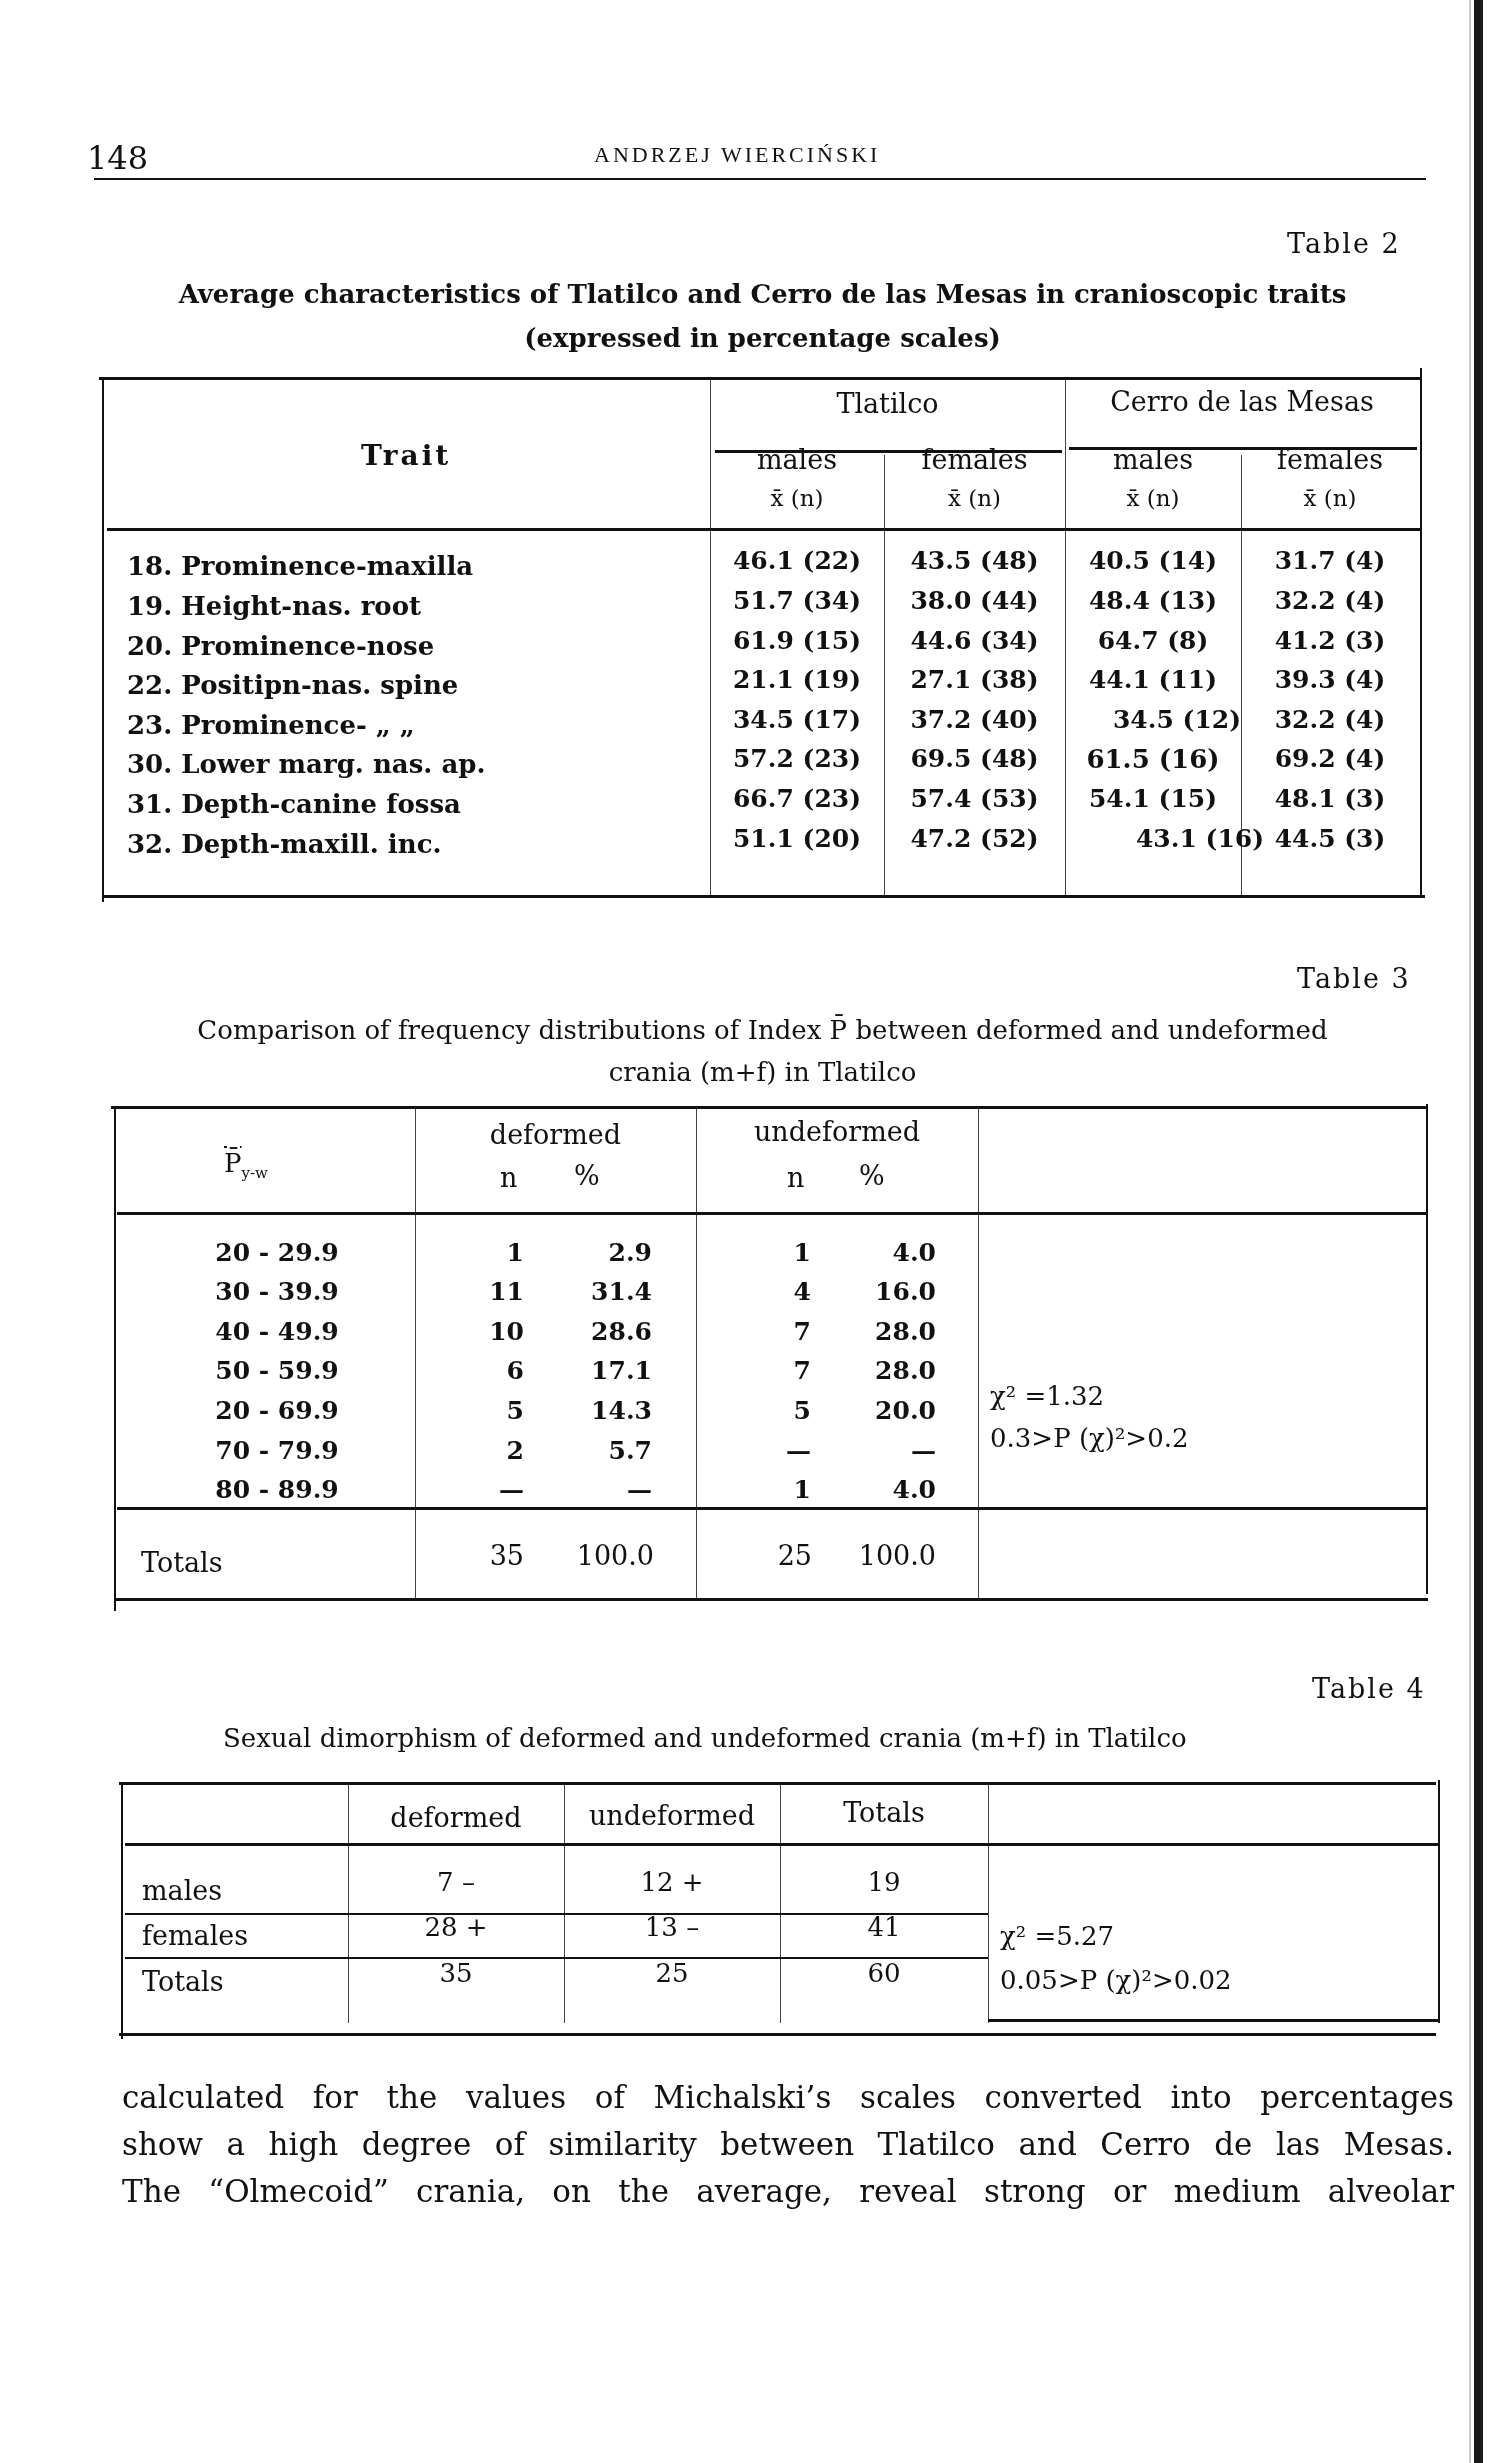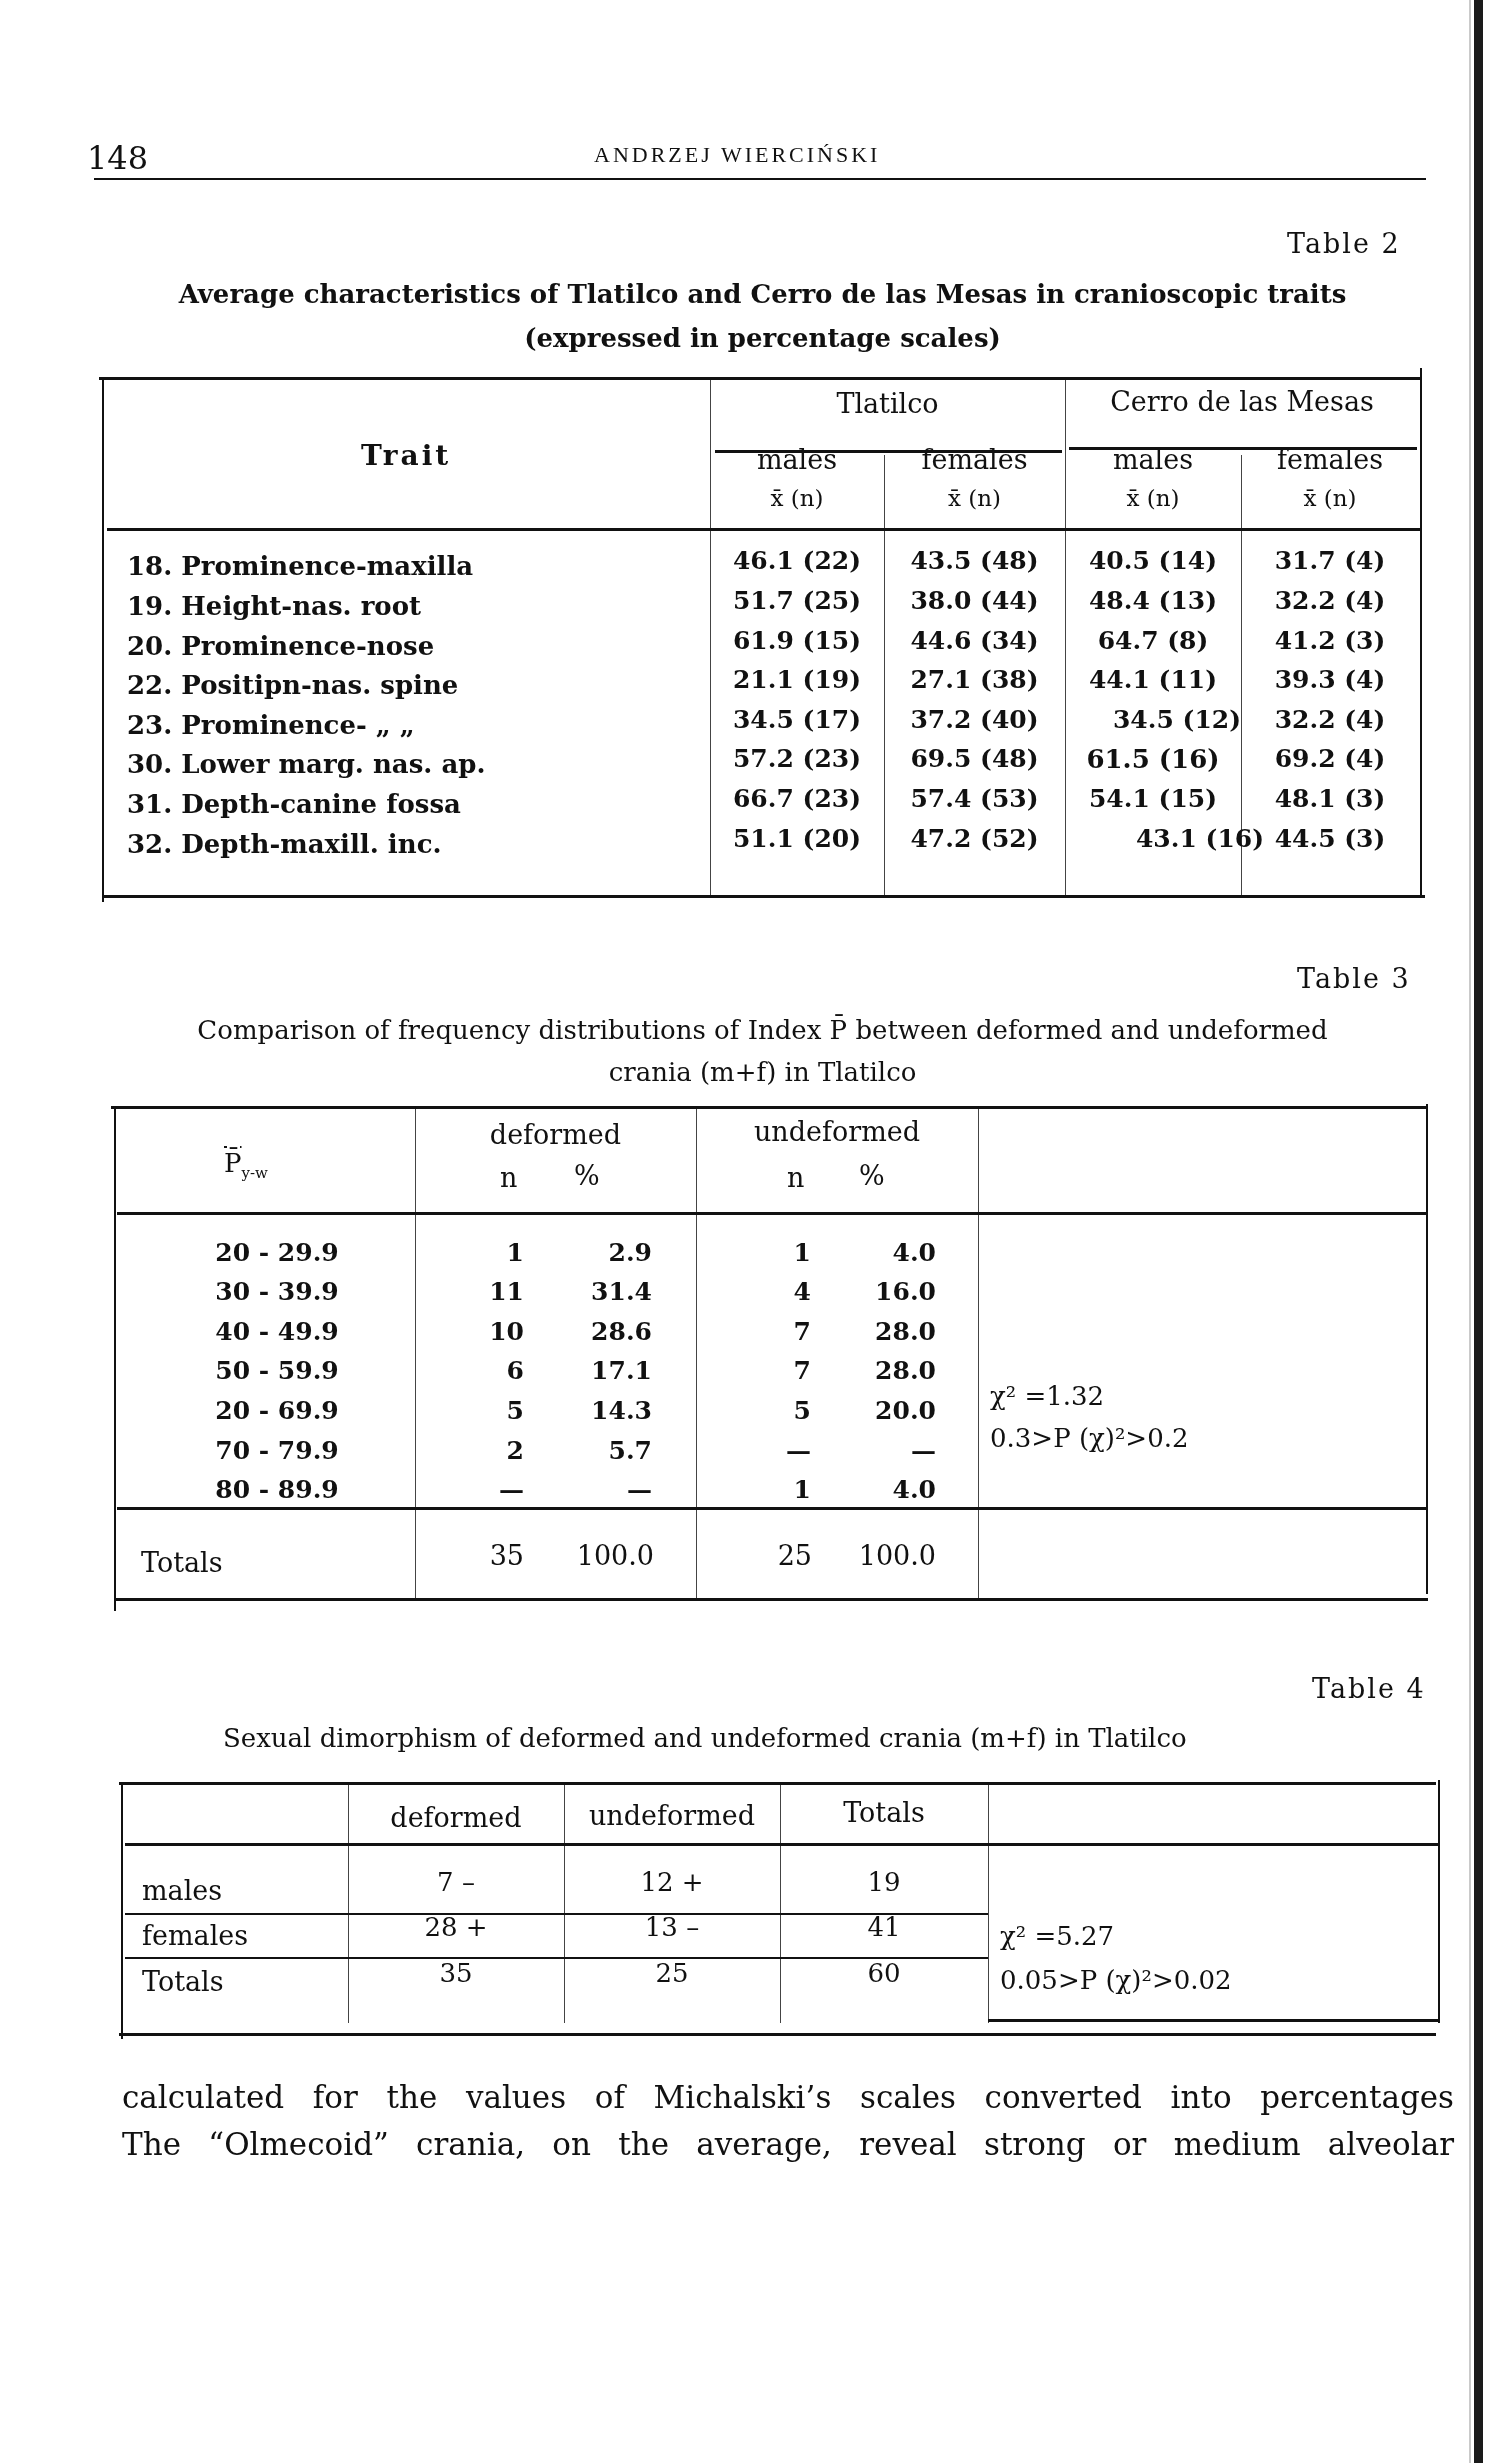--- a/index.html
+++ b/index.html
@@ -59,21 +59,21 @@
 <div class="abs" style="left:1065px; top:485px; width:176px; text-align:center; font-size:23px;">x̄ (n)</div>
 <div class="abs" style="left:1241px; top:485px; width:178px; text-align:center; font-size:23px;">x̄ (n)</div>
 
 <div id="t2rows">
     <div class="abs bold" style="left: 127px; top: 551px; font-size: 26px;">18. Prominence-maxilla</div>
     <div class="abs bold" style="left: 710px; top: 546px; width: 174px; text-align: center; font-size: 25px;">46.1 (22)</div>
     <div class="abs bold" style="left: 884px; top: 546px; width: 181px; text-align: center; font-size: 25px;">43.5 (48)</div>
     <div class="abs bold" style="left: 1065px; top: 546px; width: 176px; text-align: center; font-size: 25px;">40.5 (14)</div>
     <div class="abs bold" style="left: 1241px; top: 546px; width: 178px; text-align: center; font-size: 25px;">31.7 (4)</div>
     <div class="abs bold" style="left: 127px; top: 591px; font-size: 26px;">19. Height-nas. root</div>
-    <div class="abs bold" style="left: 710px; top: 586px; width: 174px; text-align: center; font-size: 25px;">51.7 (25)</div>
+    <div class="abs bold" style="left: 710px; top: 586px; width: 174px; text-align: center; font-size: 25px;">51.7 (34)</div>
     <div class="abs bold" style="left: 884px; top: 586px; width: 181px; text-align: center; font-size: 25px;">38.0 (44)</div>
     <div class="abs bold" style="left: 1065px; top: 586px; width: 176px; text-align: center; font-size: 25px;">48.4 (13)</div>
     <div class="abs bold" style="left: 1241px; top: 586px; width: 178px; text-align: center; font-size: 25px;">32.2 (4)</div>
     <div class="abs bold" style="left: 127px; top: 631px; font-size: 26px;">20. Prominence-nose</div>
     <div class="abs bold" style="left: 710px; top: 626px; width: 174px; text-align: center; font-size: 25px;">61.9 (15)</div>
     <div class="abs bold" style="left: 884px; top: 626px; width: 181px; text-align: center; font-size: 25px;">44.6 (34)</div>
     <div class="abs bold" style="left: 1065px; top: 626px; width: 176px; text-align: center; font-size: 25px;">64.7 (8)</div>
     <div class="abs bold" style="left: 1241px; top: 626px; width: 178px; text-align: center; font-size: 25px;">41.2 (3)</div>
     <div class="abs bold" style="left: 127px; top: 670px; font-size: 26px;">22. Positipn-nas. spine</div>
     <div class="abs bold" style="left: 710px; top: 665px; width: 174px; text-align: center; font-size: 25px;">21.1 (19)</div>
@@ -204,15 +204,16 @@
     <div class="abs" style="left: 348px; top: 1958px; width: 216px; text-align: center; font-size: 26px;">35</div>
     <div class="abs" style="left: 564px; top: 1958px; width: 216px; text-align: center; font-size: 26px;">25</div>
     <div class="abs" style="left: 780px; top: 1958px; width: 208px; text-align: center; font-size: 26px;">60</div>
   </div>
 
 <div class="abs" style="left:1000px; top:1921px; font-size:26px;">χ² =5.27</div>
 <div class="abs" style="left:1000px; top:1965px; font-size:26px;">0.05&gt;P (χ)²&gt;0.02</div>
 
 <div class="abs para" style="top:2074px;">
   <div style="text-align-last:justify;">calculated for the values of Michalski’s scales converted into percentages</div>
+  <div style="text-align-last:justify;">show a high degree of similarity between Tlatilco and Cerro de las Mesas.</div>
   <div style="text-align-last:justify;">The “Olmecoid” crania, on the average, reveal strong or medium alveolar</div>
 </div>
 
 
 </body></html>

